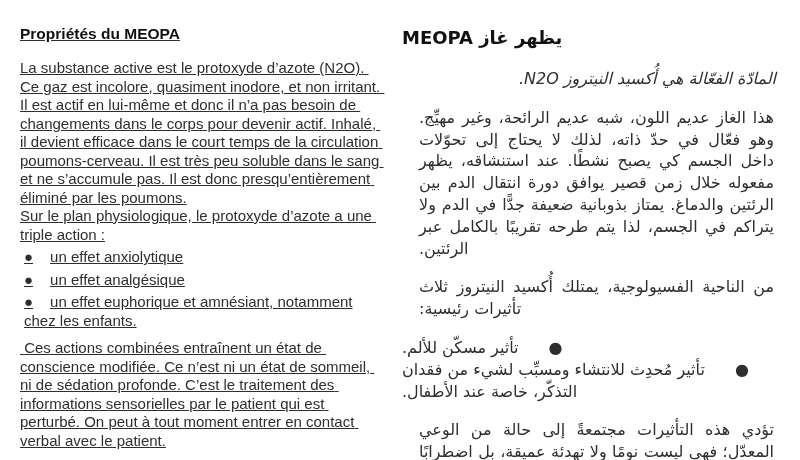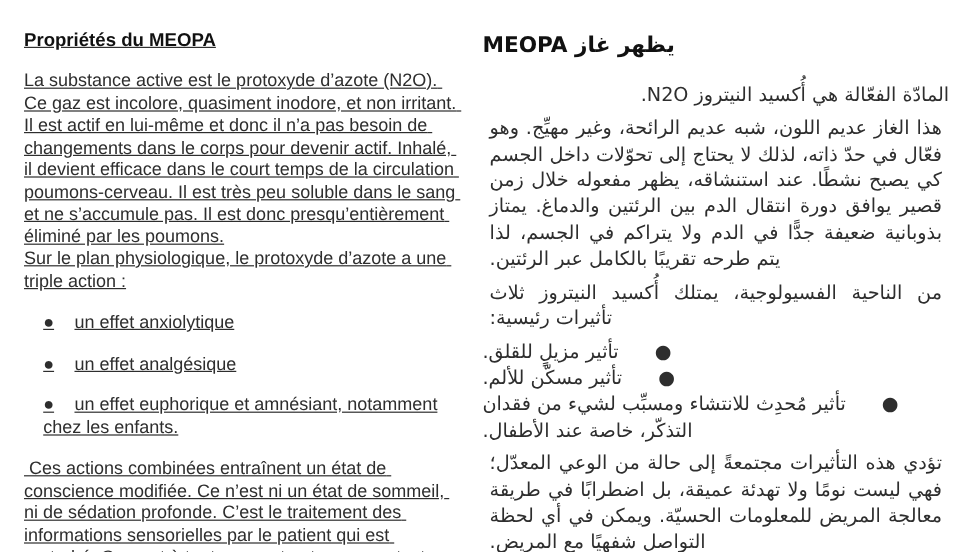--- a/index.html
+++ b/index.html
@@ -18,39 +18,39 @@
     color:#2e2e2e;
     z-index:2;
     text-decoration:underline;
   }
   .fr-heading{
     margin:0 0 16px 0;
     font-size:15.5px;line-height:19px;
     font-weight:bold;color:#111111;
   }
   .fr-body{margin:0;white-space:pre-wrap;}
-  .fr-bullet{margin:16px;}
+  .fr-bullet{margin:4px;}
   .fr-bullet .bullet{margin-inline-end:17px;}
   .fr-para2{margin:9px 0 12px 0;white-space:pre-wrap;}
   
   .col-ar{
     position:absolute;left:402px;top:26px;width:389px;
     font-family:"DejaVu Sans",sans-serif;
     font-size:16px;line-height:21.8px;
     color:#2e2e2e;
     z-index:2;
   }
   .ar-heading{
     margin:0 0 18px 0;
     font-size:18px;line-height:24px;
     font-weight:bold;color:#111111;
     text-align:left;
   }
-  .ar-right{margin:0;text-align:right;}
-  .ar-just{margin:6px;text-align:justify;text-align-last:left;}
+  .ar-right{margin:15px;text-align:right;font-style:italic;}
+  .ar-just{margin:17px;text-align:justify;text-align-last:left;}
   .ar-bullet{margin:0;text-align:left;}
   .ar-bullet .bullet{margin-inline-end:30px;}
   
   .watermark{
     position:absolute;left:336px;top:412px;
     font-family:"DejaVu Sans",sans-serif;
     font-size:45px;line-height:48px;
     color:#e3e3e3;
     z-index:1;
     user-select:none;
@@ -83,23 +83,20 @@
   <div class="col-ar" dir="rtl">
     <h2 class="ar-heading">يظهر غاز MEOPA</h2>
 
     <p class="ar-right">المادّة الفعّالة هي أُكسيد النيتروز N2O.</p>
 
     <p class="ar-just">هذا الغاز عديم اللون، شبه عديم الرائحة، وغير مهيِّج. وهو فعّال في حدّ ذاته، لذلك لا يحتاج إلى تحوّلات داخل الجسم كي يصبح نشطًا. عند استنشاقه، يظهر مفعوله خلال زمن قصير يوافق دورة انتقال الدم بين الرئتين والدماغ. يمتاز بذوبانية ضعيفة جدًّا في الدم ولا يتراكم في الجسم، لذا يتم طرحه تقريبًا بالكامل عبر الرئتين.</p>
 
     <p class="ar-just">من الناحية الفسيولوجية، يمتلك أُكسيد النيتروز ثلاث تأثيرات رئيسية:</p>
 
     <div class="ar-bullet">
-      <span class="bullet">●</span><span>تأثير مزيلٍ للقلق.</span>
-    </div>
-    <div class="ar-bullet">
       <span class="bullet">●</span><span>تأثير مسكّن للألم.</span>
     </div>
     <div class="ar-bullet">
       <span class="bullet">●</span><span>تأثير مُحدِث للانتشاء ومسبِّب لشيء من فقدان التذكّر، خاصة عند الأطفال.</span>
     </div>
 
     <p class="ar-just">تؤدي هذه التأثيرات مجتمعةً إلى حالة من الوعي المعدّل؛ فهي ليست نومًا ولا تهدئة عميقة، بل اضطرابًا في طريقة معالجة المريض للمعلومات الحسيّة. ويمكن في أي لحظة التواصل شفهيًا مع المريض.</p>
   </div>
 
 

